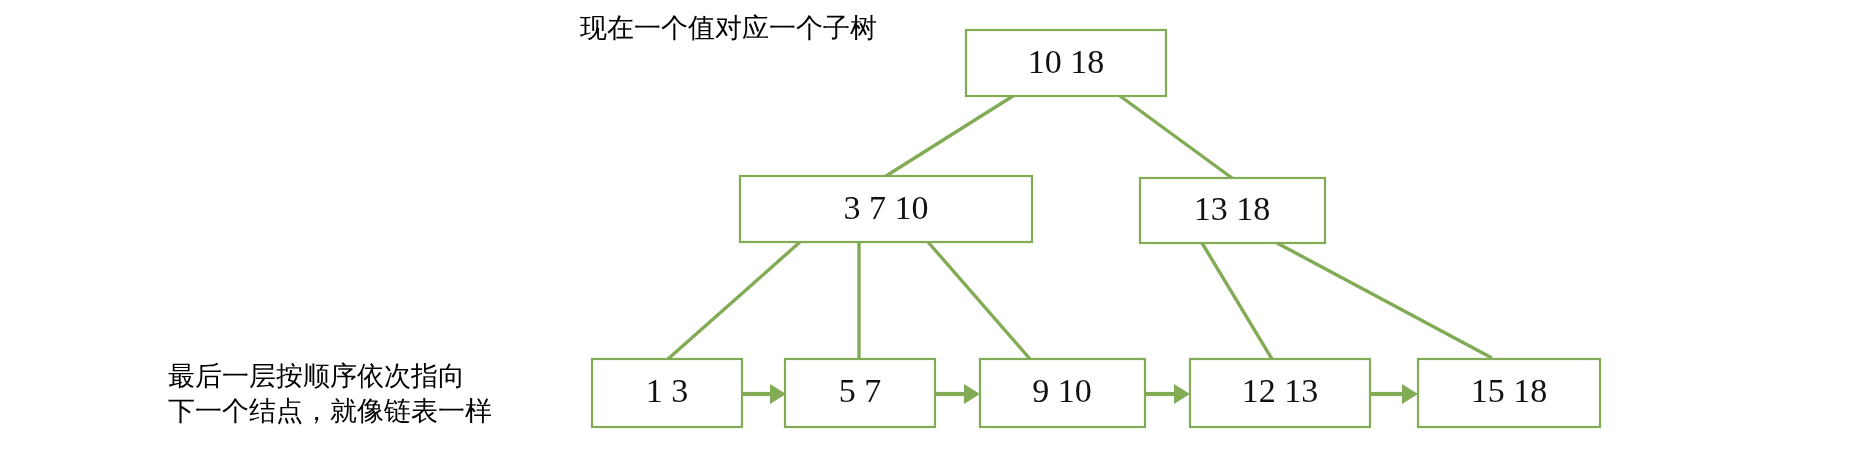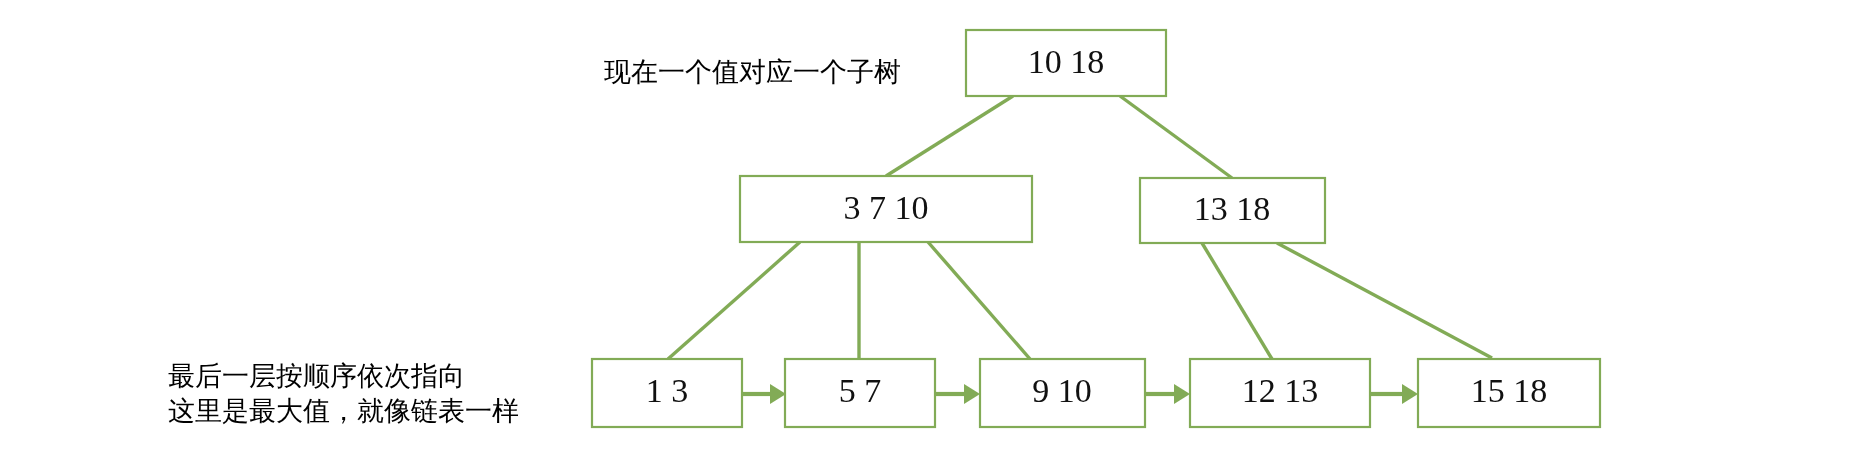--- a/index.html
+++ b/index.html
@@ -55,23 +55,22 @@
   .annotation {
     position: absolute;
     font-family: "DejaVu Sans", "Liberation Sans", sans-serif;
     font-size: 27px;
     line-height: 35px;
     color: #000000;
     white-space: pre;
     letter-spacing: 0px;
   }
   #annotation-top {
-    left: 604px;
+    left: 580px;
     top: 10px;
-    margin-top: 44px;
   }
   #annotation-middle {
     left: 328px;
     top: 150px;
   }
   #annotation-bottom {
     left: 168px;
     top: 358px;
   }
 </style>
@@ -157,15 +156,15 @@
       <line class="link-arrow" x1="1370" y1="394" x2="1402" y2="394"></line>
       <polygon class="arrow-head" points="1402,384 1418,394 1402,404"></polygon>
     </g>
 
   </svg>
 
   <div class="annotation" id="annotation-top">现在一个值对应一个子树</div>
 
 
   <div class="annotation" id="annotation-bottom">最后一层按顺序依次指向
-这里是最大值，就像链表一样</div>
+下一个结点，就像链表一样</div>
 
 </div>
 
 </body></html>

